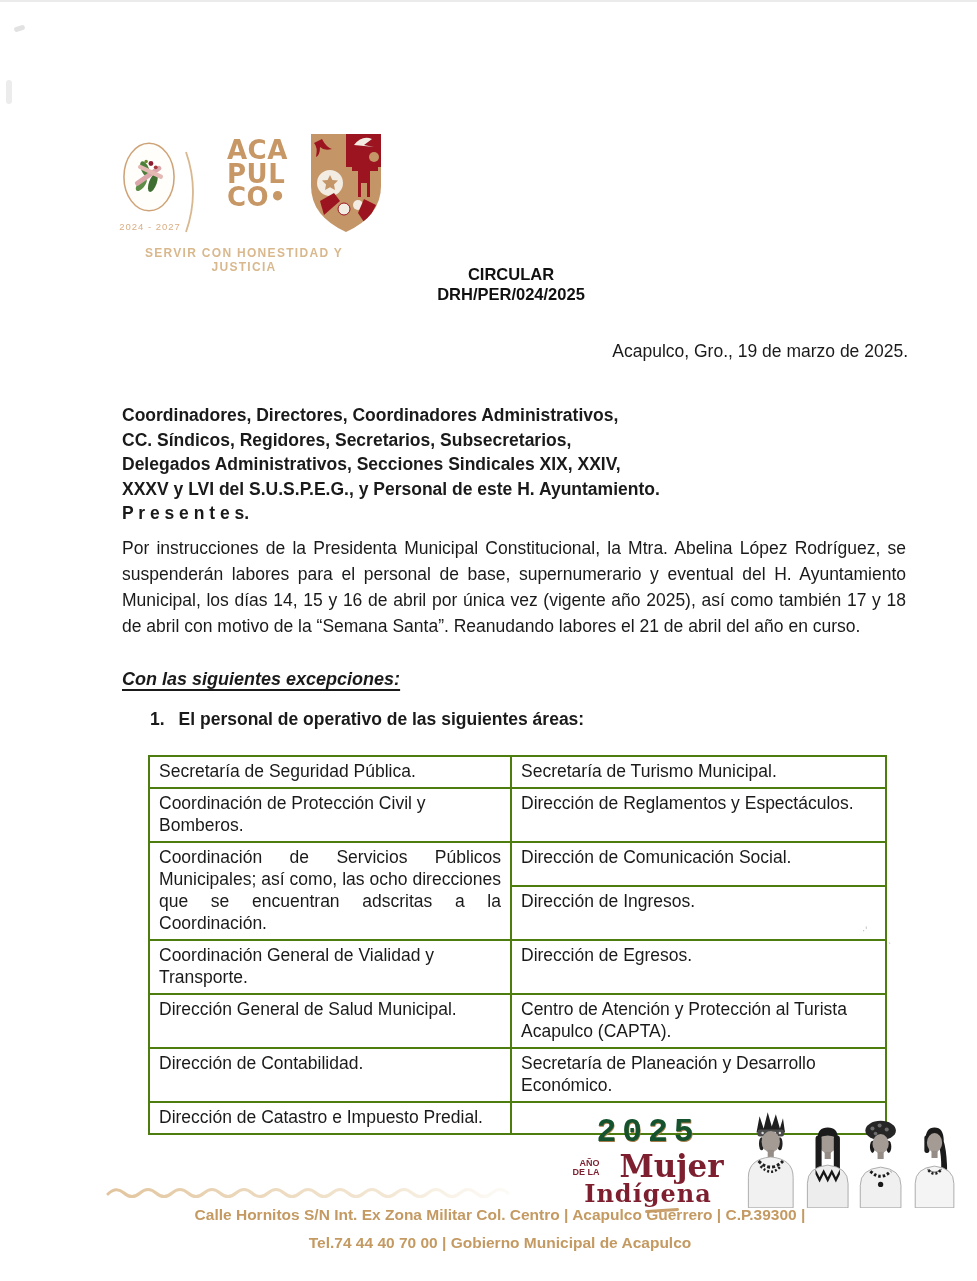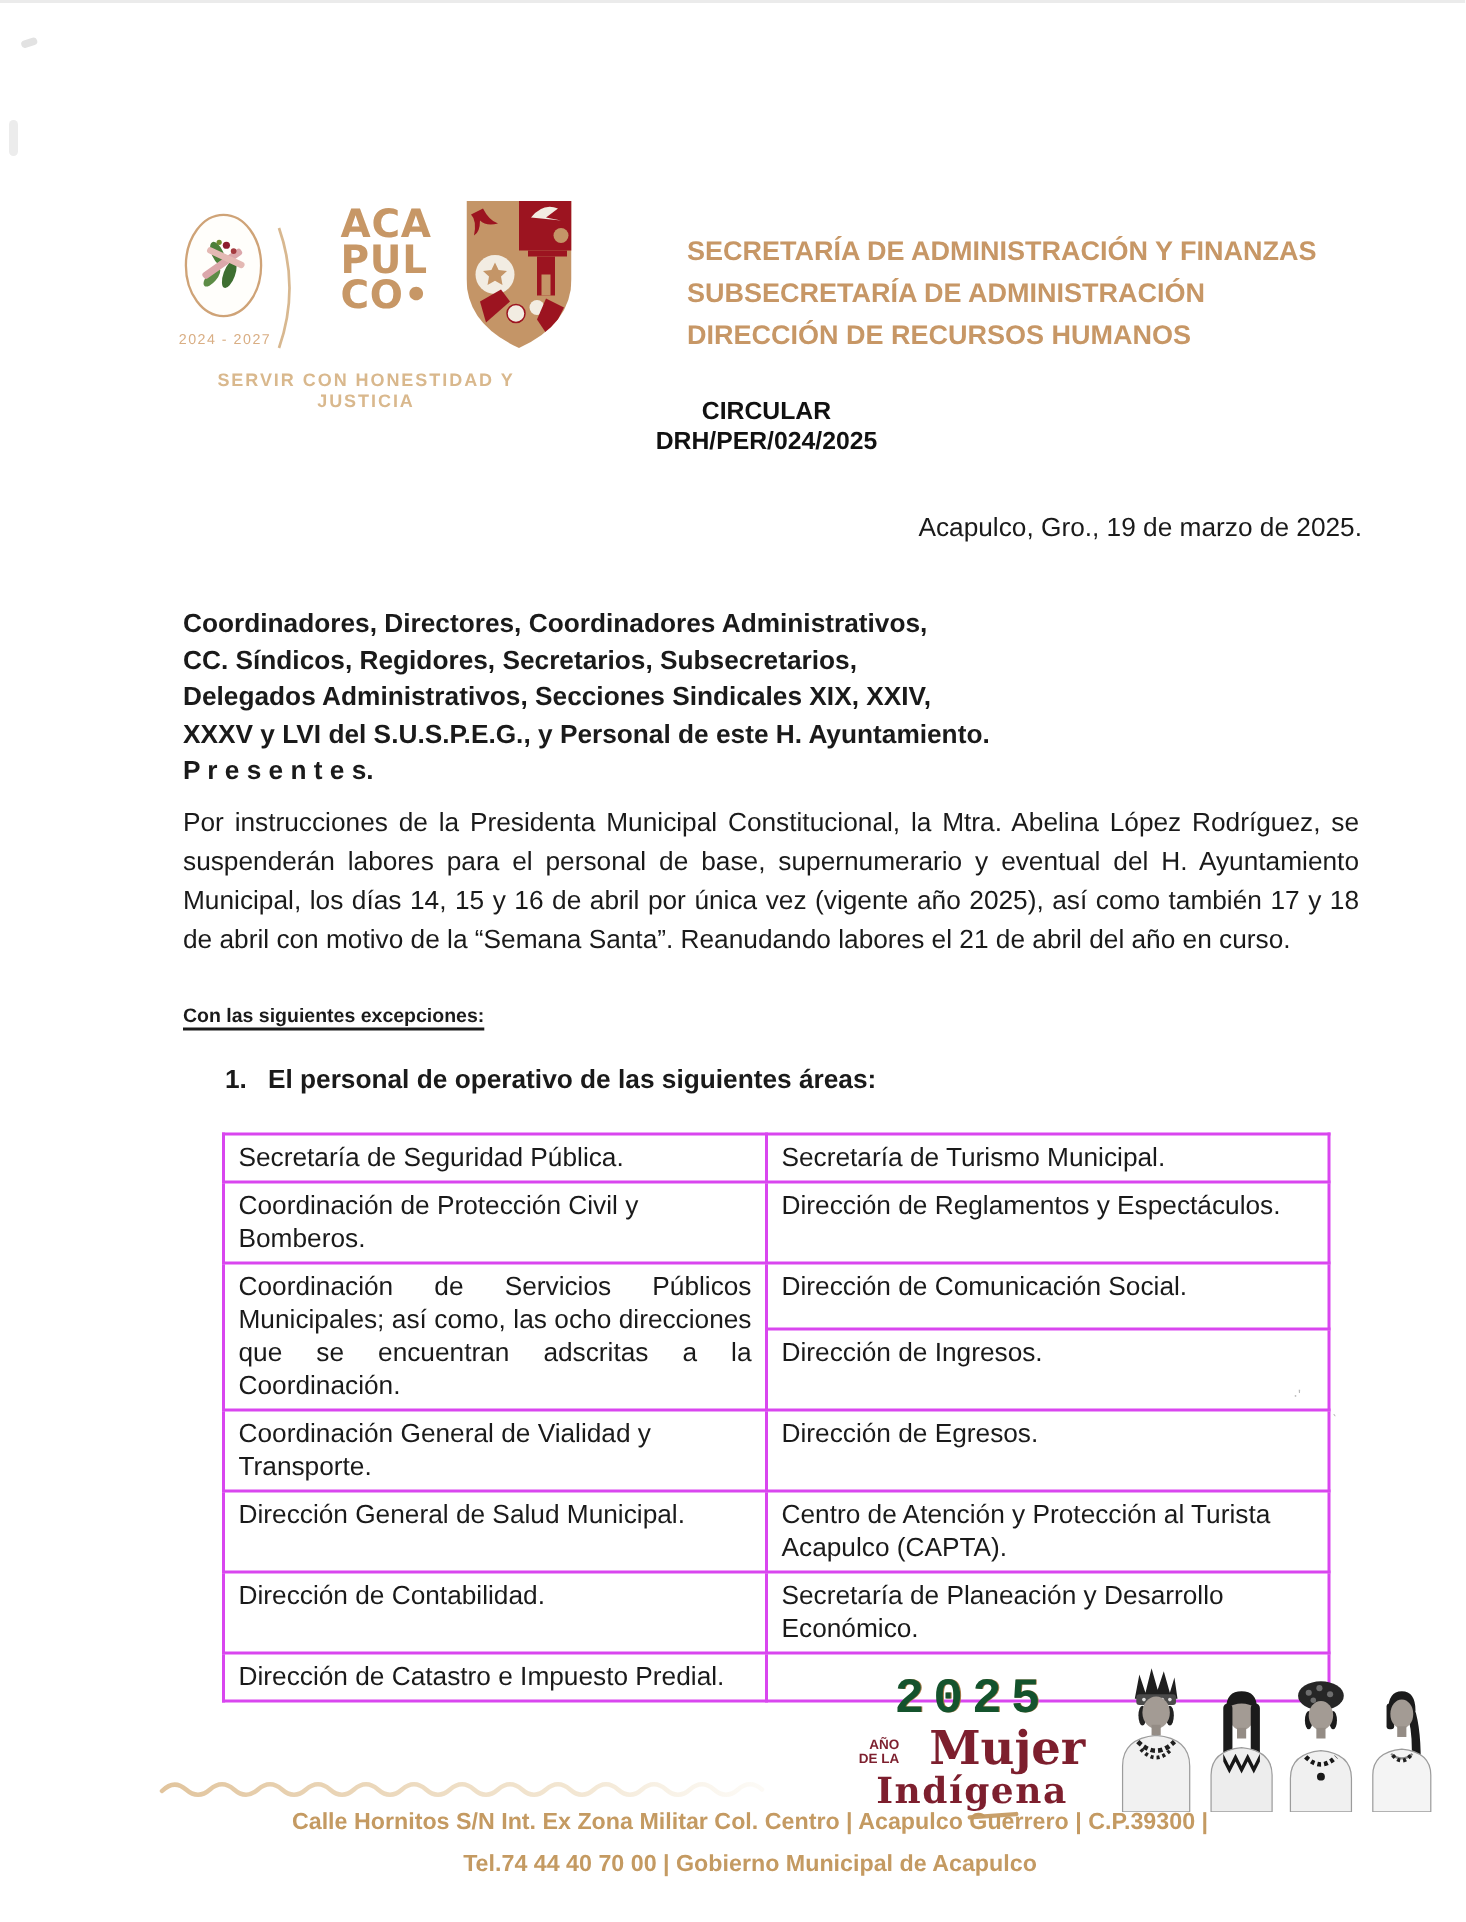--- a/index.html
+++ b/index.html
@@ -27,27 +27,27 @@
   .circular-block{left:376px;top:265px;width:270px;text-align:center;font-weight:bold;
                   font-size:16.5px;line-height:19.5px;color:#111;}
 
   .dateline{left:420px;top:341px;width:488px;text-align:right;font-size:17.5px;}
 
   .recipients{left:122px;top:403px;font-size:17.5px;line-height:24.5px;font-weight:bold;}
 
   .body-par{left:122px;top:535px;width:784px;font-size:17.5px;line-height:26px;
             text-align:justify;}
 
-  .exceptions{left:122px;top:669px;font-size:13px;font-weight:bold;
+  .exceptions{left:122px;top:669px;font-size:18px;font-weight:bold;font-style:italic;
               text-decoration:underline;text-decoration-thickness:2px;text-underline-offset:4px;}
   .item1{left:150px;top:709px;font-size:17.5px;font-weight:bold;}
   .item1 .num{margin-right:14px;}
 
   table.areas{left:148px;top:755px;width:737px;border-collapse:collapse;table-layout:fixed;}
-  table.areas td{border:2px solid #d946ef;padding:3px 9px 5px;font-size:17.5px;
+  table.areas td{border:2px solid #4d7c0f;padding:3px 9px 5px;font-size:17.5px;
                  line-height:22px;vertical-align:top;}
   td.just{text-align:justify;}
   td.pr60{padding-right:60px;}
   td.pr30{padding-right:30px;}
   td.rh-a{height:34px;}
   td.rh-b{height:44px;}
 
   
   .wave-svg{left:104px;top:1184px;}
   .footer-logo{left:558px;top:1116px;width:180px;text-align:center;color:#7d1f2e;}
@@ -116,25 +116,20 @@
       <rect x="55" y="52" width="6" height="14" fill="#c49567"></rect>
       <path d="M14,70 l14,-8 l6,8 l-16,14 z" fill="#9c1420"></path>
       <circle cx="38" cy="78" r="6" fill="#f2ece2" stroke="#9c1420" stroke-width="1"></circle>
       <circle cx="52" cy="74" r="5" fill="#f2ece2"></circle>
       <path d="M58,68 l12,6 l-10,20 l-8,-12 z" fill="#9c1420"></path>
     </g>
   </svg>
 
   <div class="abs motto">SERVIR CON HONESTIDAD Y JUSTICIA</div>
 
-  <div class="abs dept">
-    <div>SECRETARÍA DE ADMINISTRACIÓN Y FINANZAS</div>
-    <div>SUBSECRETARÍA DE ADMINISTRACIÓN</div>
-    <div>DIRECCIÓN DE RECURSOS HUMANOS</div>
-  </div>
 
   <div class="abs circular-block">
     <div>CIRCULAR</div>
     <div>DRH/PER/024/2025</div>
   </div>
 
   <div class="abs dateline">Acapulco, Gro., 19 de marzo de 2025.</div>
 
   <div class="abs recipients">
     <div>Coordinadores, Directores, Coordinadores Administrativos,</div>

